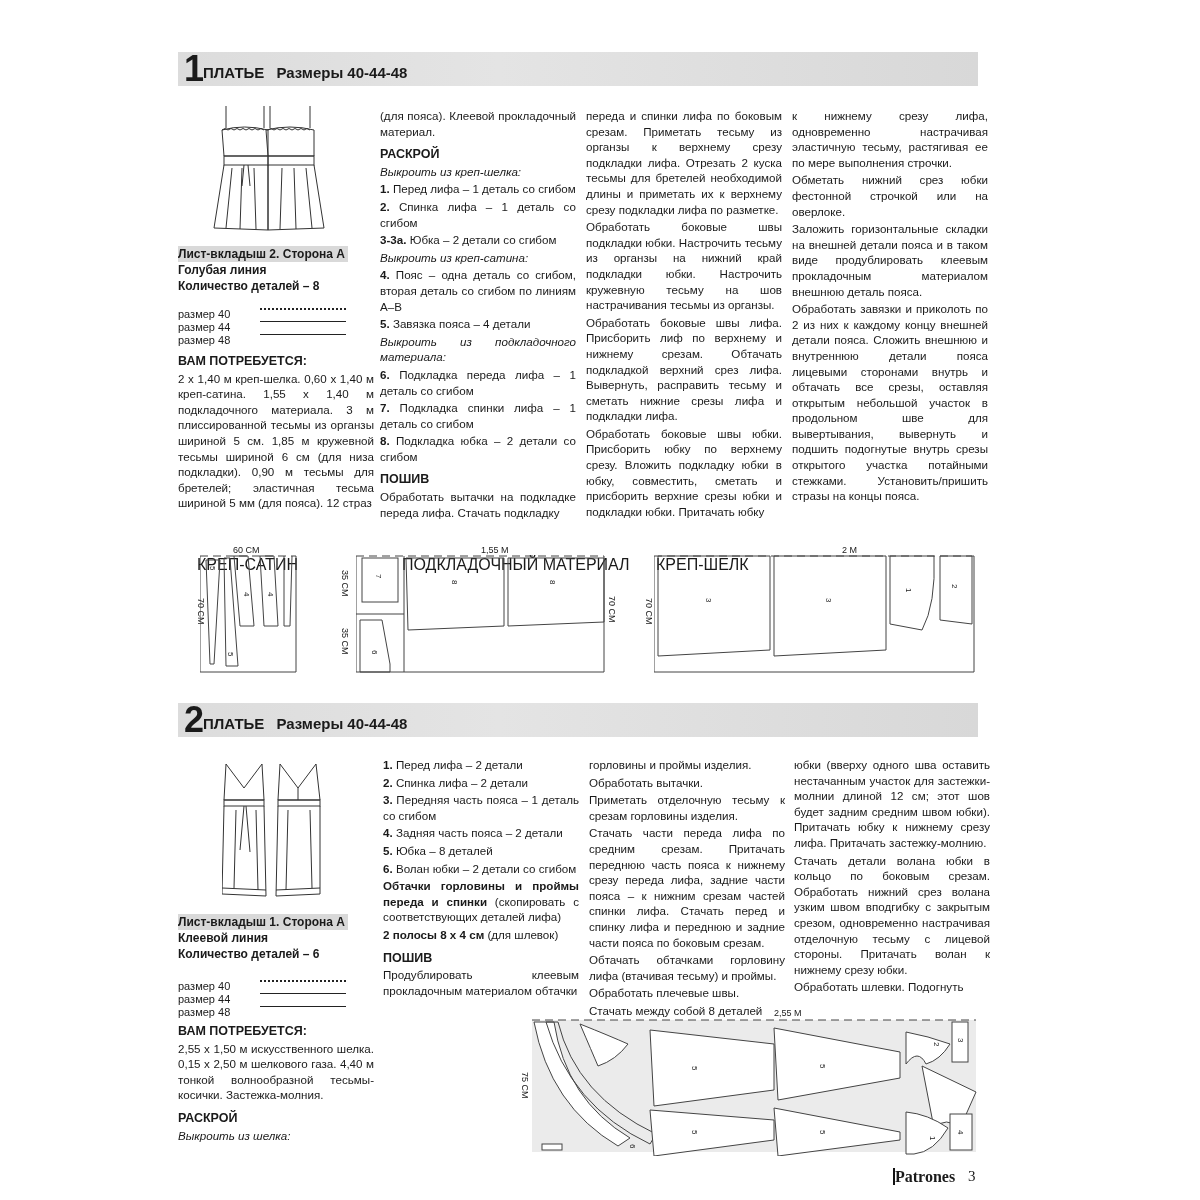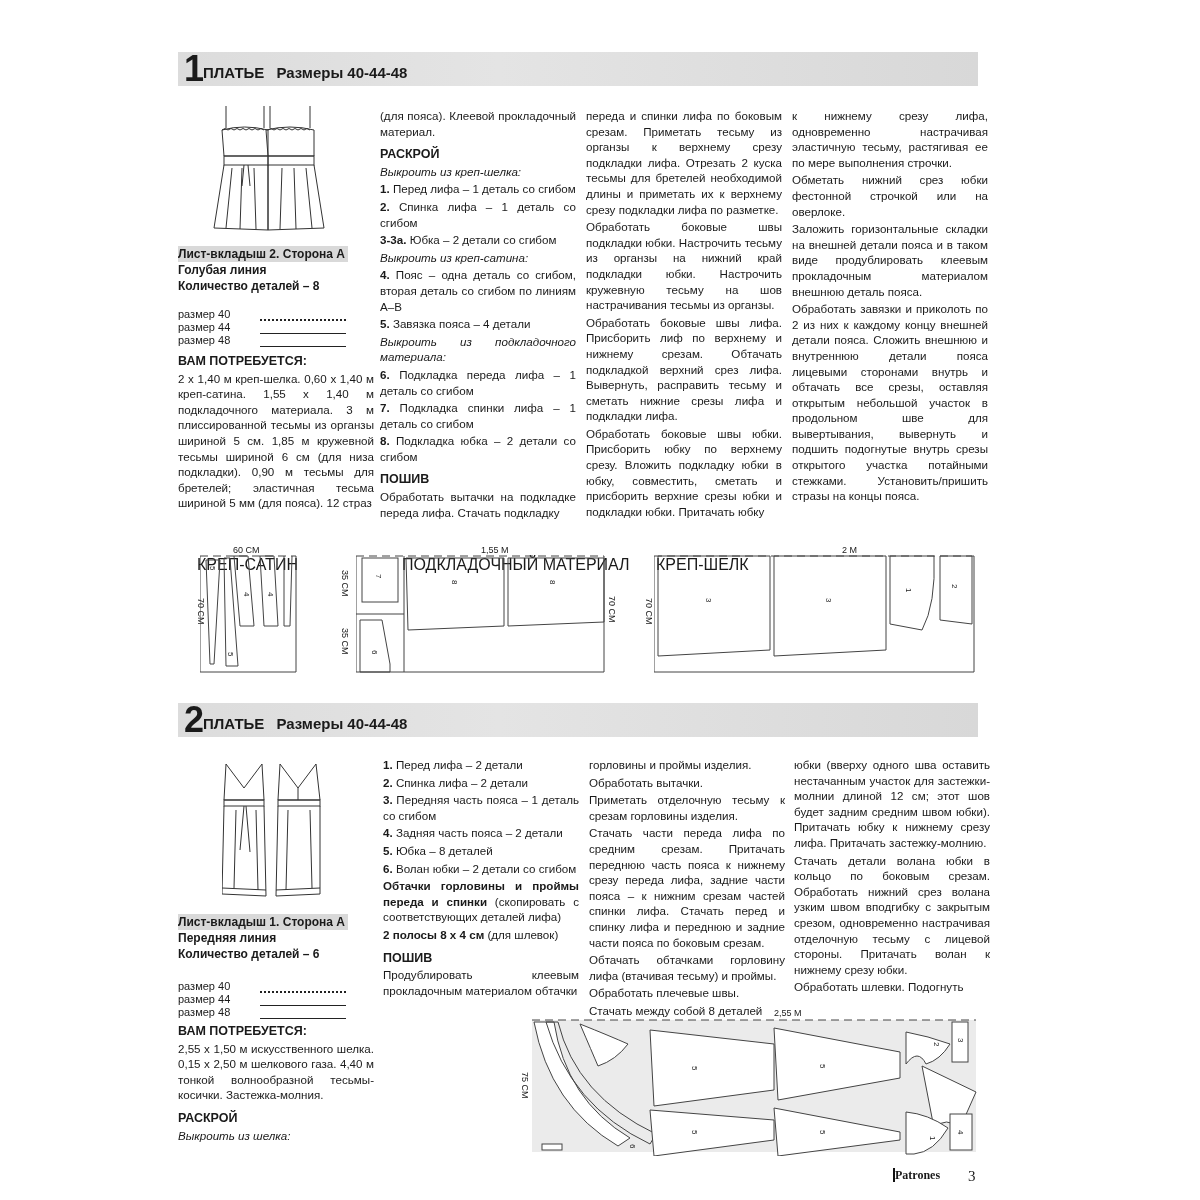--- a/index.html
+++ b/index.html
@@ -21,30 +21,30 @@
     text-align: justify; hyphens: manual;
   }
   .col p { margin: 0 0 2px 0; }
   .col .h { font-weight: bold; font-size: 12.5px; margin-top: 8px; margin-bottom: 1px; }
   .col .i { font-style: italic; }
   .col b { font-weight: bold; }
   .sketch { position: absolute; }
   .meta { position: absolute; left: 178px; width: 200px; font-size: 12px; font-weight: bold; line-height: 16px; }
   .meta .sheet { background: #d9d9d9; display: inline-block; padding: 0 3px 0 0; }
   .legend { position: absolute; left: 178px; width: 200px; font-size: 11px; line-height: 13px; }
-  .legend .row { display: flex; align-items: flex-end; gap: 27px; }
+  .legend .row { display: flex; align-items: flex-start; gap: 27px; }
   .legend .lbl { width: 55px; }
   .legend .ln { width: 86px; height: 0; }
   .ln.dot { border-top: 2px dotted #222; }
   .ln.dash { border-top: 1px solid #222; background: none; }
   .ln.solid { border-top: 1px solid #222; }
   .lay-title { position: absolute; font-size: 16px; margin-top: 28px; }
   .dim { position: absolute; font-size: 9px; }
   .dim.v { transform: rotate(90deg); transform-origin: left top; }
-  .logo { position: absolute; left: 893px; top: 1168px; font-family: "Liberation Serif", serif; font-weight: bold; font-size: 12px; }
+  .logo { position: absolute; left: 893px; top: 1168px; font-family: "Liberation Serif", serif; font-weight: bold; font-size: 16px; }
   .logo .pa { background: #111; color: #fff; padding: 0 1px; }
   .pagenum { position: absolute; left: 968px; top: 1168px; font-size: 15px; font-family: "Liberation Serif", serif; }
 </style>
 </head>
 <body>
 
 <div class="page">
 
   <div class="band" style="top:52px;">
     <span class="num">1</span>
@@ -226,21 +226,21 @@
       <line x1="76" y1="28" x2="76" y2="40"></line>
       <line x1="14" y1="50" x2="12" y2="128"></line>
         <line x1="34" y1="50" x2="36" y2="130"></line>
       <line x1="66" y1="50" x2="64" y2="130"></line>
         <line x1="88" y1="50" x2="90" y2="128"></line>
     </g>
   </svg>
 
   <div class="meta" style="top:914px;">
     <div><span class="sheet">Лист-вкладыш 1. Сторона А</span></div>
-    <div>Передняя линия</div>
+    <div>Клеевой линия</div>
     <div>Количество деталей – 6</div>
   </div>
 
   <div class="legend" style="top:980px;">
     <div class="row">
         <span class="lbl">размер 40</span>
         <span class="ln dot"></span>
       </div>
     <div class="row">
         <span class="lbl">размер 44</span>

